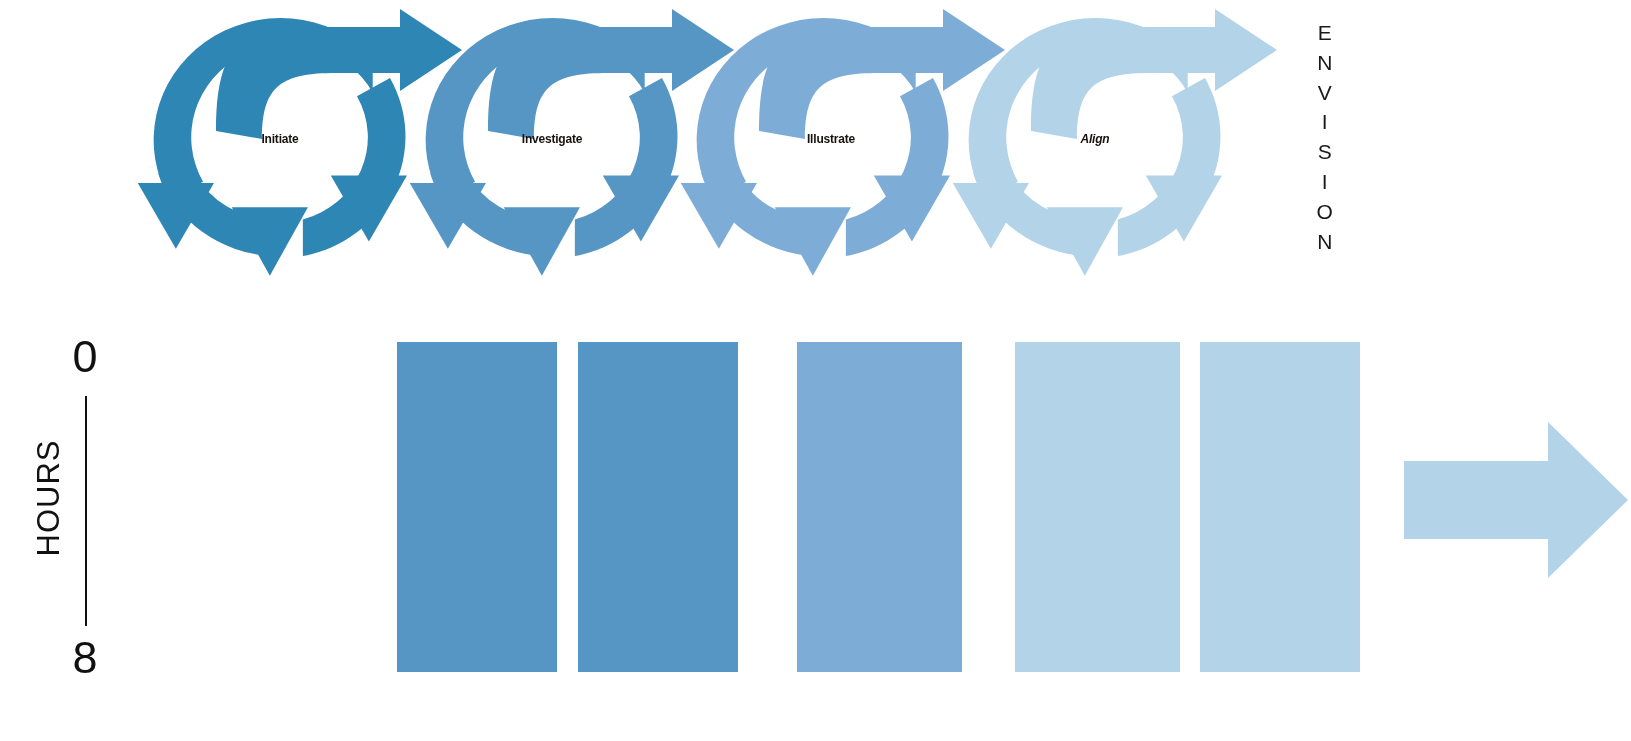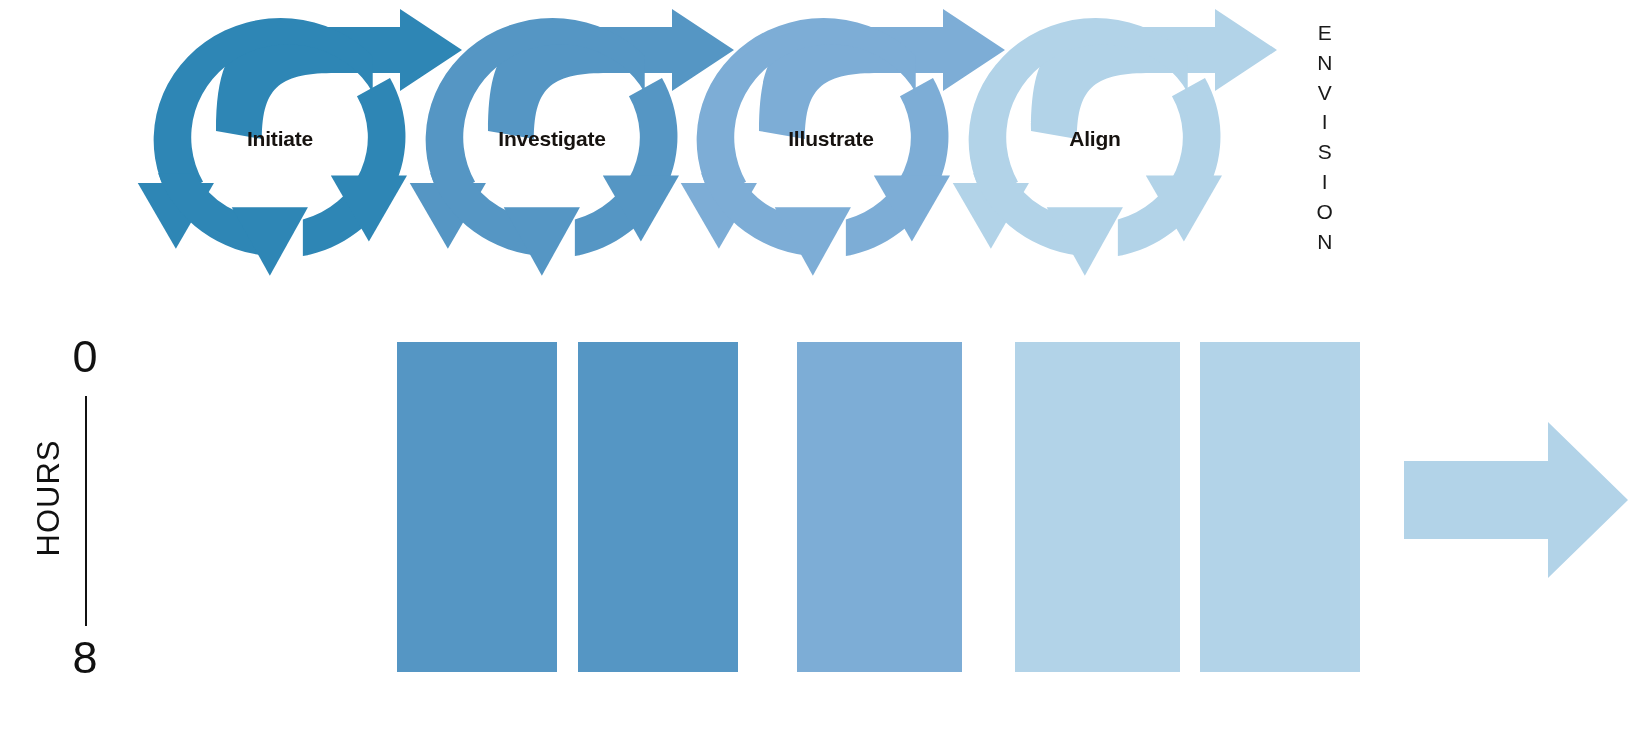--- a/index.html
+++ b/index.html
@@ -31,21 +31,21 @@
     width: 1631px;
     height: 741px;
   }
 
   
   .cycle-label {
     position: absolute;
     transform: translate(-50%, -50%);
     font-family: "Liberation Sans", sans-serif;
     font-weight: bold;
-    font-size: 21px;
+    font-size: 12px;
     letter-spacing: -0.2px;
     color: #16120f;
     white-space: nowrap;
     text-align: center;
     pointer-events: none;
   }
 
   
   #envision-word {
     position: absolute;
@@ -220,21 +220,21 @@
     </g>
 
     <g>
       <path d="M 1404,461 L 1548,461 L 1548,422 L 1628,500 L 1548,578 L 1548,539 L 1404,539 Z" fill="#B2D3E8"></path>
     </g>
   </svg>
 
   <div class="cycle-label" style="left:280px; top:139px;">Initiate</div>
   <div class="cycle-label" style="left:552px; top:139px;">Investigate</div>
   <div class="cycle-label" style="left:823px; top:139px;padding-left:16px;">Illustrate</div>
-  <div class="cycle-label" style="left:1095px; top:139px;">Align</div>
+  <div class="cycle-label" style="left:1095px; top:139px;font-style:italic;">Align</div>
 
   <div id="envision-word">
     <span>E</span>
     <span>N</span>
     <span>V</span>
     <span>I</span>
     <span>S</span>
     <span>I</span>
     <span>O</span>
     <span>N</span>

